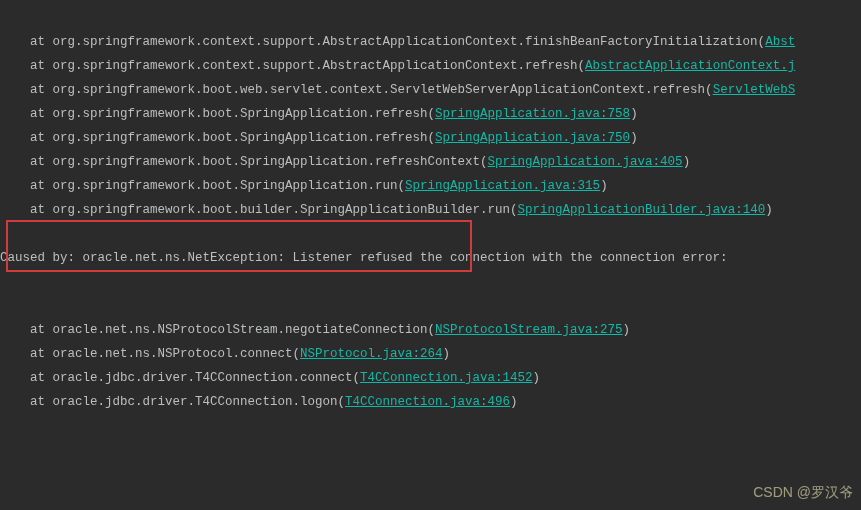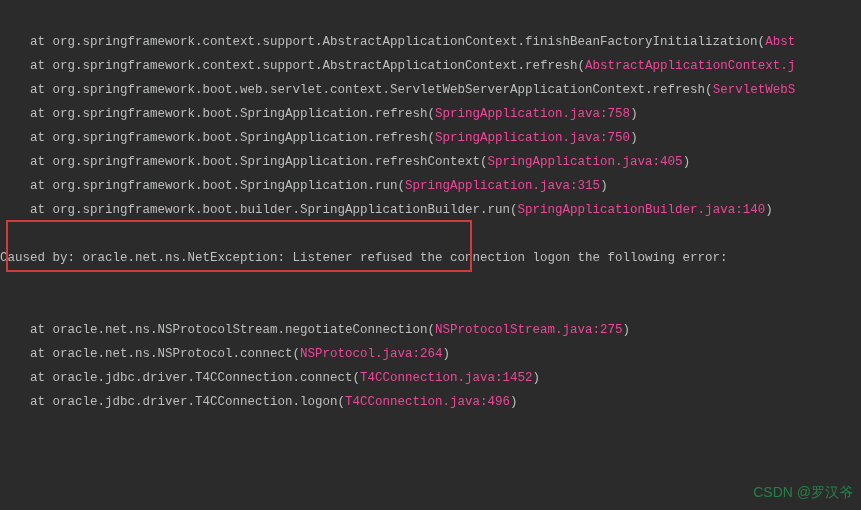--- a/index.html
+++ b/index.html
@@ -18,47 +18,48 @@
   .console {
     padding: 6px 0 0 0;
     white-space: pre;
   }
   .line {
     white-space: pre;
     padding: 0;
     margin: 0;
   }
   .link {
-    color: #ec4899;
+    color: #14b8a6;
+    text-decoration: underline;
   }
   .highlight-box {
     position: absolute;
     border: 2px solid #d23b3b;
     pointer-events: none;
   }
   .watermark {
     position: absolute;
     right: 8px;
     bottom: 6px;
     font-family: sans-serif;
     font-size: 14px;
-    color: #22c55e;
+    color: #fef9c3;
     opacity: 0.55;
   }
   .blur {
     filter: blur(3px);
     -webkit-filter: blur(3px);
   }
 </style>
 </head>
 <body>
 
 <div class="console">
 <div id="stack-top"><div class="line"><span>    at org.springframework.context.support.AbstractApplicationContext.finishBeanFactoryInitialization(</span><span class="link">Abst</span><span></span></div><div class="line"><span>    at org.springframework.context.support.AbstractApplicationContext.refresh(</span><span class="link">AbstractApplicationContext.j</span><span></span></div><div class="line"><span>    at org.springframework.boot.web.servlet.context.ServletWebServerApplicationContext.refresh(</span><span class="link">ServletWebS</span><span></span></div><div class="line"><span>    at org.springframework.boot.SpringApplication.refresh(</span><span class="link">SpringApplication.java:758</span><span>)</span></div><div class="line"><span>    at org.springframework.boot.SpringApplication.refresh(</span><span class="link">SpringApplication.java:750</span><span>)</span></div><div class="line"><span>    at org.springframework.boot.SpringApplication.refreshContext(</span><span class="link">SpringApplication.java:405</span><span>)</span></div><div class="line"><span>    at org.springframework.boot.SpringApplication.run(</span><span class="link">SpringApplication.java:315</span><span>)</span></div><div class="line"><span>    at org.springframework.boot.builder.SpringApplicationBuilder.run(</span><span class="link">SpringApplicationBuilder.java:140</span><span>)</span></div></div>
-<div class="line">Caused by: oracle.net.ns.NetException: Listener refused the connection logon the following error:</div>
+<div class="line">Caused by: oracle.net.ns.NetException: Listener refused the connection with the connection error:</div>
 <div class="line"></div>
 <div id="stack-bottom"><div class="line"><span>    at oracle.net.ns.NSProtocolStream.negotiateConnection(</span><span class="link">NSProtocolStream.java:275</span><span>)</span></div><div class="line"><span>    at oracle.net.ns.NSProtocol.connect(</span><span class="link">NSProtocol.java:264</span><span>)</span></div><div class="line"><span>    at oracle.jdbc.driver.T4CConnection.connect(</span><span class="link">T4CConnection.java:1452</span><span>)</span></div><div class="line"><span>    at oracle.jdbc.driver.T4CConnection.logon(</span><span class="link">T4CConnection.java:496</span><span>)</span></div></div>
 
 
 
 
 </div>
 
 <div class="highlight-box" id="hlbox" style="left: 6px; top: 220px; width: 462px; height: 48px;"></div>
 <div class="watermark">CSDN @罗汉爷</div>

